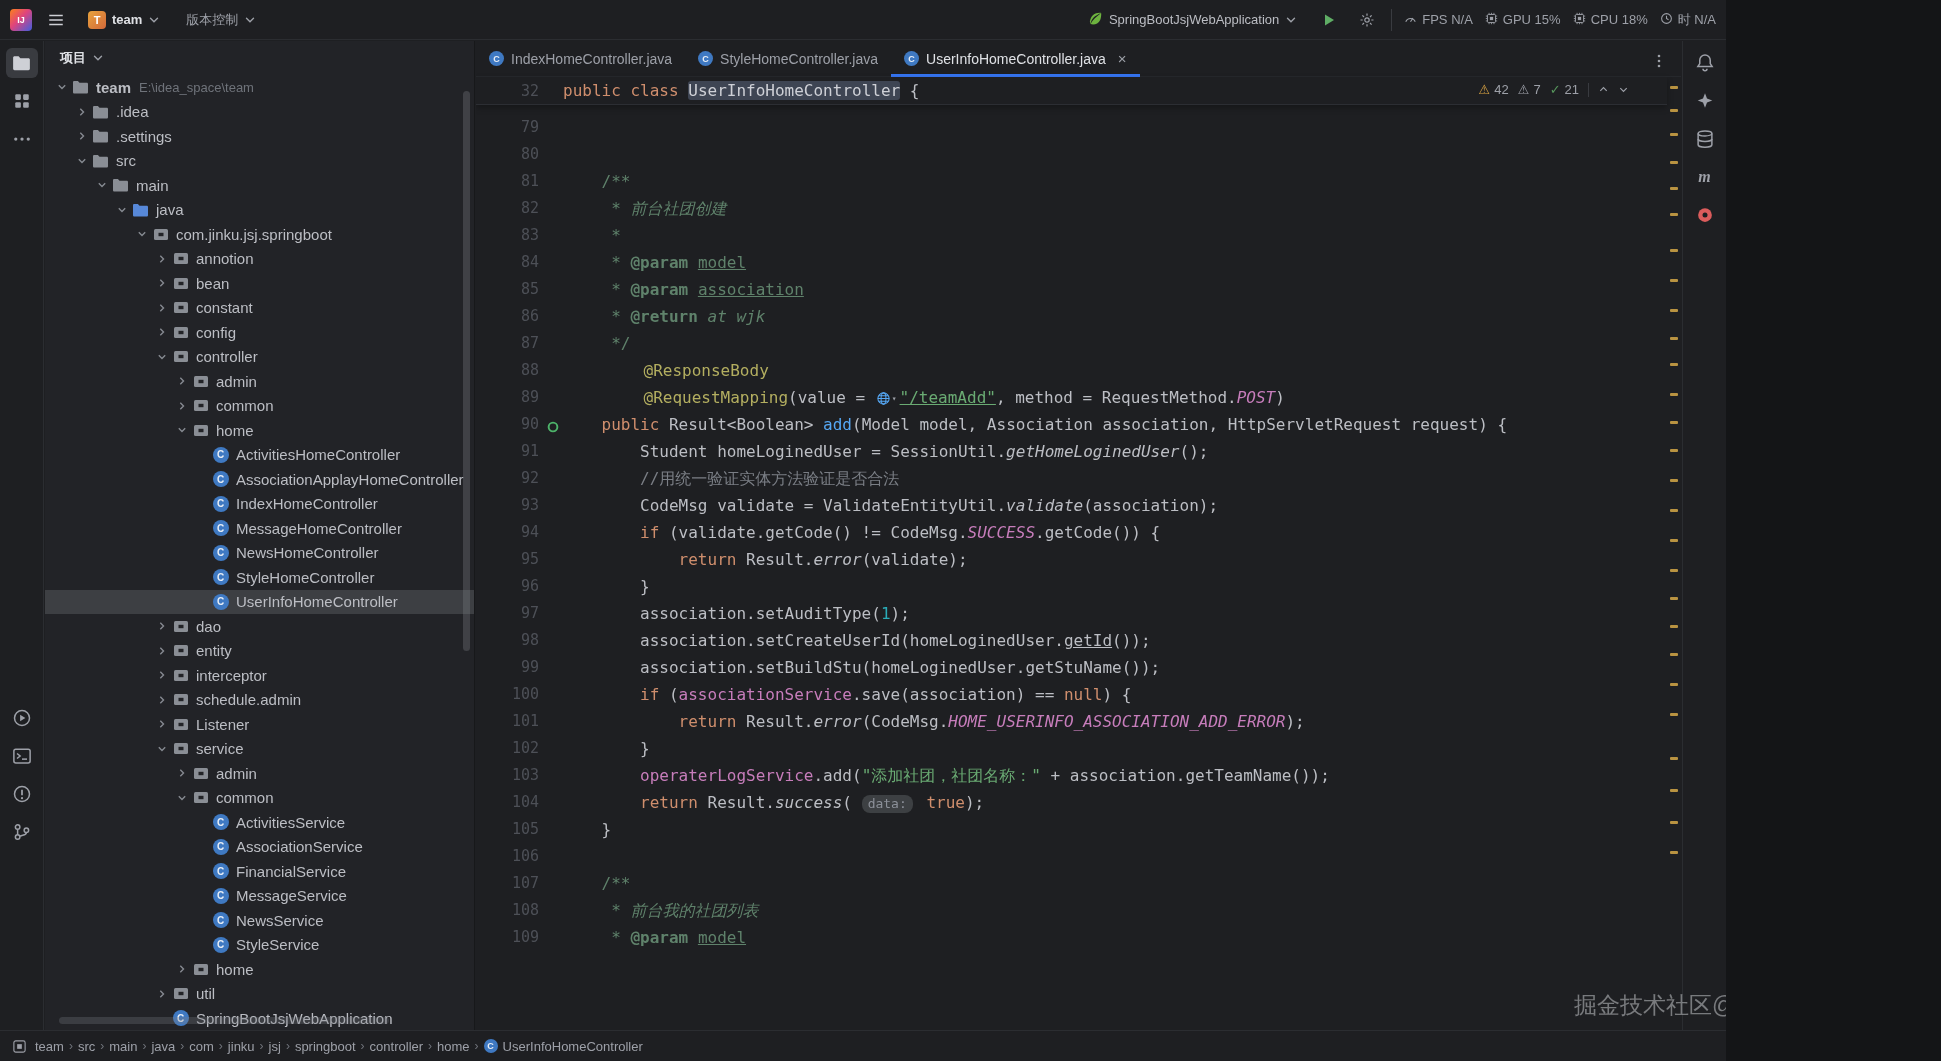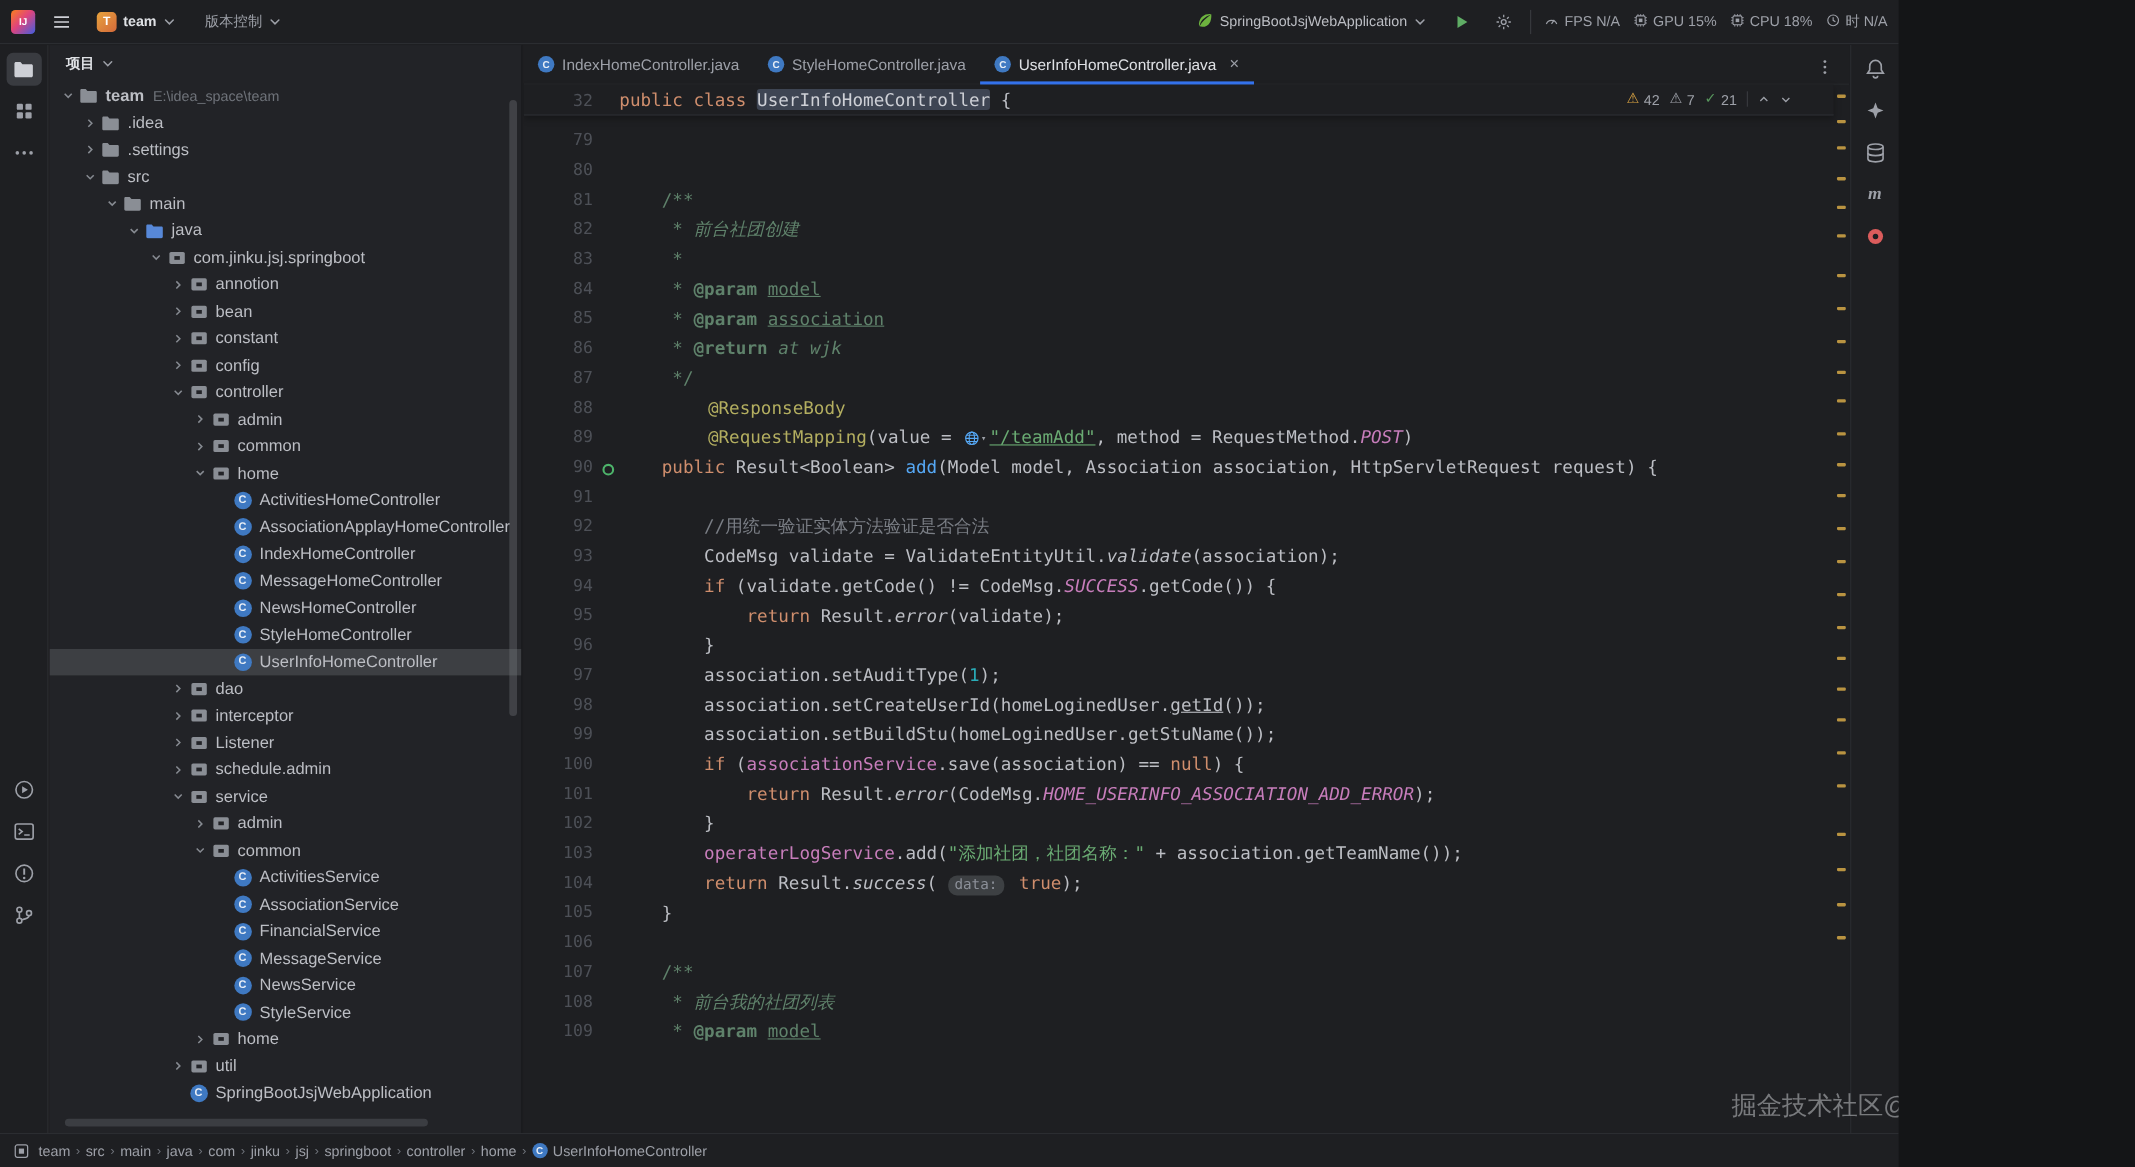--- a/index.html
+++ b/index.html
@@ -561,20 +561,34 @@
             </svg>
           </span>
           <span class="ticon">
             <svg width="16" height="13" viewBox="0 0 16 13">
               <rect x="1" y="1" width="14" height="11" rx="1.5" fill="#8a8e95"></rect>
               <rect x="5.5" y="4.8" width="5" height="3.4" fill="#222327"></rect>
             </svg>
           </span>
           <span class="tlabel">dao</span>
         </div>
+        <div class="trow" style="padding-left: 108px;">
+          <span class="tchev">
+            <svg width="14" height="14" viewBox="0 0 14 14">
+              <path d="M5.3 3.8L8.5 7l-3.2 3.2" fill="none" stroke="#868a91" stroke-width="1.4"></path>
+            </svg>
+          </span>
+          <span class="ticon">
+            <svg width="16" height="13" viewBox="0 0 16 13">
+              <rect x="1" y="1" width="14" height="11" rx="1.5" fill="#8a8e95"></rect>
+              <rect x="5.5" y="4.8" width="5" height="3.4" fill="#222327"></rect>
+            </svg>
+          </span>
+          <span class="tlabel">entity</span>
+        </div>
         <div class="trow" style="padding-left: 108px; text-align: right;">
           <span class="tchev">
             <svg width="14" height="14" viewBox="0 0 14 14">
               <path d="M5.3 3.8L8.5 7l-3.2 3.2" fill="none" stroke="#868a91" stroke-width="1.4"></path>
             </svg>
           </span>
           <span class="ticon">
             <svg width="16" height="13" viewBox="0 0 16 13">
               <rect x="1" y="1" width="14" height="11" rx="1.5" fill="#8a8e95"></rect>
               <rect x="5.5" y="4.8" width="5" height="3.4" fill="#222327"></rect>
@@ -587,35 +601,35 @@
             <svg width="14" height="14" viewBox="0 0 14 14">
               <path d="M5.3 3.8L8.5 7l-3.2 3.2" fill="none" stroke="#868a91" stroke-width="1.4"></path>
             </svg>
           </span>
           <span class="ticon">
             <svg width="16" height="13" viewBox="0 0 16 13">
               <rect x="1" y="1" width="14" height="11" rx="1.5" fill="#8a8e95"></rect>
               <rect x="5.5" y="4.8" width="5" height="3.4" fill="#222327"></rect>
             </svg>
           </span>
+          <span class="tlabel">schedule.admin</span>
+        </div>
+        <div class="trow" style="padding-left: 108px;">
+          <span class="tchev">
+            <svg width="14" height="14" viewBox="0 0 14 14">
+              <path d="M5.3 3.8L8.5 7l-3.2 3.2" fill="none" stroke="#868a91" stroke-width="1.4"></path>
+            </svg>
+          </span>
+          <span class="ticon">
+            <svg width="16" height="13" viewBox="0 0 16 13">
+              <rect x="1" y="1" width="14" height="11" rx="1.5" fill="#8a8e95"></rect>
+              <rect x="5.5" y="4.8" width="5" height="3.4" fill="#222327"></rect>
+            </svg>
+          </span>
           <span class="tlabel">Listener</span>
-        </div>
-        <div class="trow" style="padding-left: 108px;">
-          <span class="tchev">
-            <svg width="14" height="14" viewBox="0 0 14 14">
-              <path d="M5.3 3.8L8.5 7l-3.2 3.2" fill="none" stroke="#868a91" stroke-width="1.4"></path>
-            </svg>
-          </span>
-          <span class="ticon">
-            <svg width="16" height="13" viewBox="0 0 16 13">
-              <rect x="1" y="1" width="14" height="11" rx="1.5" fill="#8a8e95"></rect>
-              <rect x="5.5" y="4.8" width="5" height="3.4" fill="#222327"></rect>
-            </svg>
-          </span>
-          <span class="tlabel">schedule.admin</span>
         </div>
         <div class="trow" style="padding-left: 108px;">
           <span class="tchev">
             <svg width="14" height="14" viewBox="0 0 14 14">
               <path d="M3.8 5.3L7 8.5l3.2-3.2" fill="none" stroke="#868a91" stroke-width="1.4"></path>
             </svg>
           </span>
           <span class="ticon">
             <svg width="16" height="13" viewBox="0 0 16 13">
               <rect x="1" y="1" width="14" height="11" rx="1.5" fill="#8a8e95"></rect>
@@ -798,21 +812,21 @@
         <div class="cline"><span class="ln">87</span><span class="ct">     <span class="tk-dc">*/</span></span></div>
         <div class="cline"><span class="ln">88</span><span class="ct">    <span class="tk-a">@ResponseBody</span></span></div>
         <div class="cline"><span class="ln">89</span><span class="ct">    <span class="tk-a">@RequestMapping</span><span class="tk-d">(value = </span><span class="globe"><svg width="15" height="15" viewBox="0 0 16 16" style="vertical-align:-2px">
                 <circle cx="8" cy="8" r="6" fill="none" stroke="#56a8f5" stroke-width="1.1"></circle>
                 <ellipse cx="8" cy="8" rx="2.6" ry="6" fill="none" stroke="#56a8f5" stroke-width="1.1"></ellipse>
                 <path d="M2 8h12M3 5h10M3 11h10" stroke="#56a8f5" stroke-width="1.1" fill="none"></path>
               </svg><span class="gchev">▾</span></span><span class="tk-sl">"/teamAdd"</span><span class="tk-d">, method = RequestMethod.</span><span class="tk-sf">POST</span><span class="tk-d">)</span></span></div>
         <div class="cline"><span class="ln">90<span class="gutter-ic"><svg width="14" height="14" viewBox="0 0 16 16">
                 <circle cx="8" cy="8" r="5" fill="none" stroke="#4db36a" stroke-width="2.2"></circle>
               </svg></span></span><span class="ct">    <span class="tk-k">public</span><span class="tk-d"> Result&lt;Boolean&gt; </span><span class="tk-m">add</span><span class="tk-d">(Model model, Association association, HttpServletRequest request) {</span></span></div>
-        <div class="cline"><span class="ln">91</span></div>
+        <div class="cline"><span class="ln">91</span><span class="ct">        <span class="tk-d">Student homeLoginedUser = SessionUtil.</span><span class="tk-sm">getHomeLoginedUser</span><span class="tk-d">();</span></span></div>
         <div class="cline"><span class="ln">92</span><span class="ct">        <span class="tk-c">//用统一验证实体方法验证是否合法</span></span></div>
         <div class="cline"><span class="ln">93</span><span class="ct">        <span class="tk-d">CodeMsg validate = ValidateEntityUtil.</span><span class="tk-sm">validate</span><span class="tk-d">(association);</span></span></div>
         <div class="cline"><span class="ln">94</span><span class="ct">        <span class="tk-k">if</span><span class="tk-d"> (validate.getCode() != CodeMsg.</span><span class="tk-sf">SUCCESS</span><span class="tk-d">.getCode()) {</span></span></div>
         <div class="cline"><span class="ln">95</span><span class="ct">            <span class="tk-k">return</span><span class="tk-d"> Result.</span><span class="tk-sm">error</span><span class="tk-d">(validate);</span></span></div>
         <div class="cline"><span class="ln">96</span><span class="ct">        <span class="tk-d">}</span></span></div>
         <div class="cline"><span class="ln">97</span><span class="ct">        <span class="tk-d">association.setAuditType(</span><span class="tk-n">1</span><span class="tk-d">);</span></span></div>
         <div class="cline"><span class="ln">98</span><span class="ct">        <span class="tk-d">association.setCreateUserId(homeLoginedUser.</span><span class="tk-u">getId</span><span class="tk-d">());</span></span></div>
         <div class="cline"><span class="ln">99</span><span class="ct">        <span class="tk-d">association.setBuildStu(homeLoginedUser.getStuName());</span></span></div>
         <div class="cline"><span class="ln">100</span><span class="ct">        <span class="tk-k">if</span><span class="tk-d"> (</span><span class="tk-f">associationService</span><span class="tk-d">.save(association) == </span><span class="tk-k">null</span><span class="tk-d">) {</span></span></div>
         <div class="cline"><span class="ln">101</span><span class="ct">            <span class="tk-k">return</span><span class="tk-d"> Result.</span><span class="tk-sm">error</span><span class="tk-d">(CodeMsg.</span><span class="tk-sf">HOME_USERINFO_ASSOCIATION_ADD_ERROR</span><span class="tk-d">);</span></span></div>

